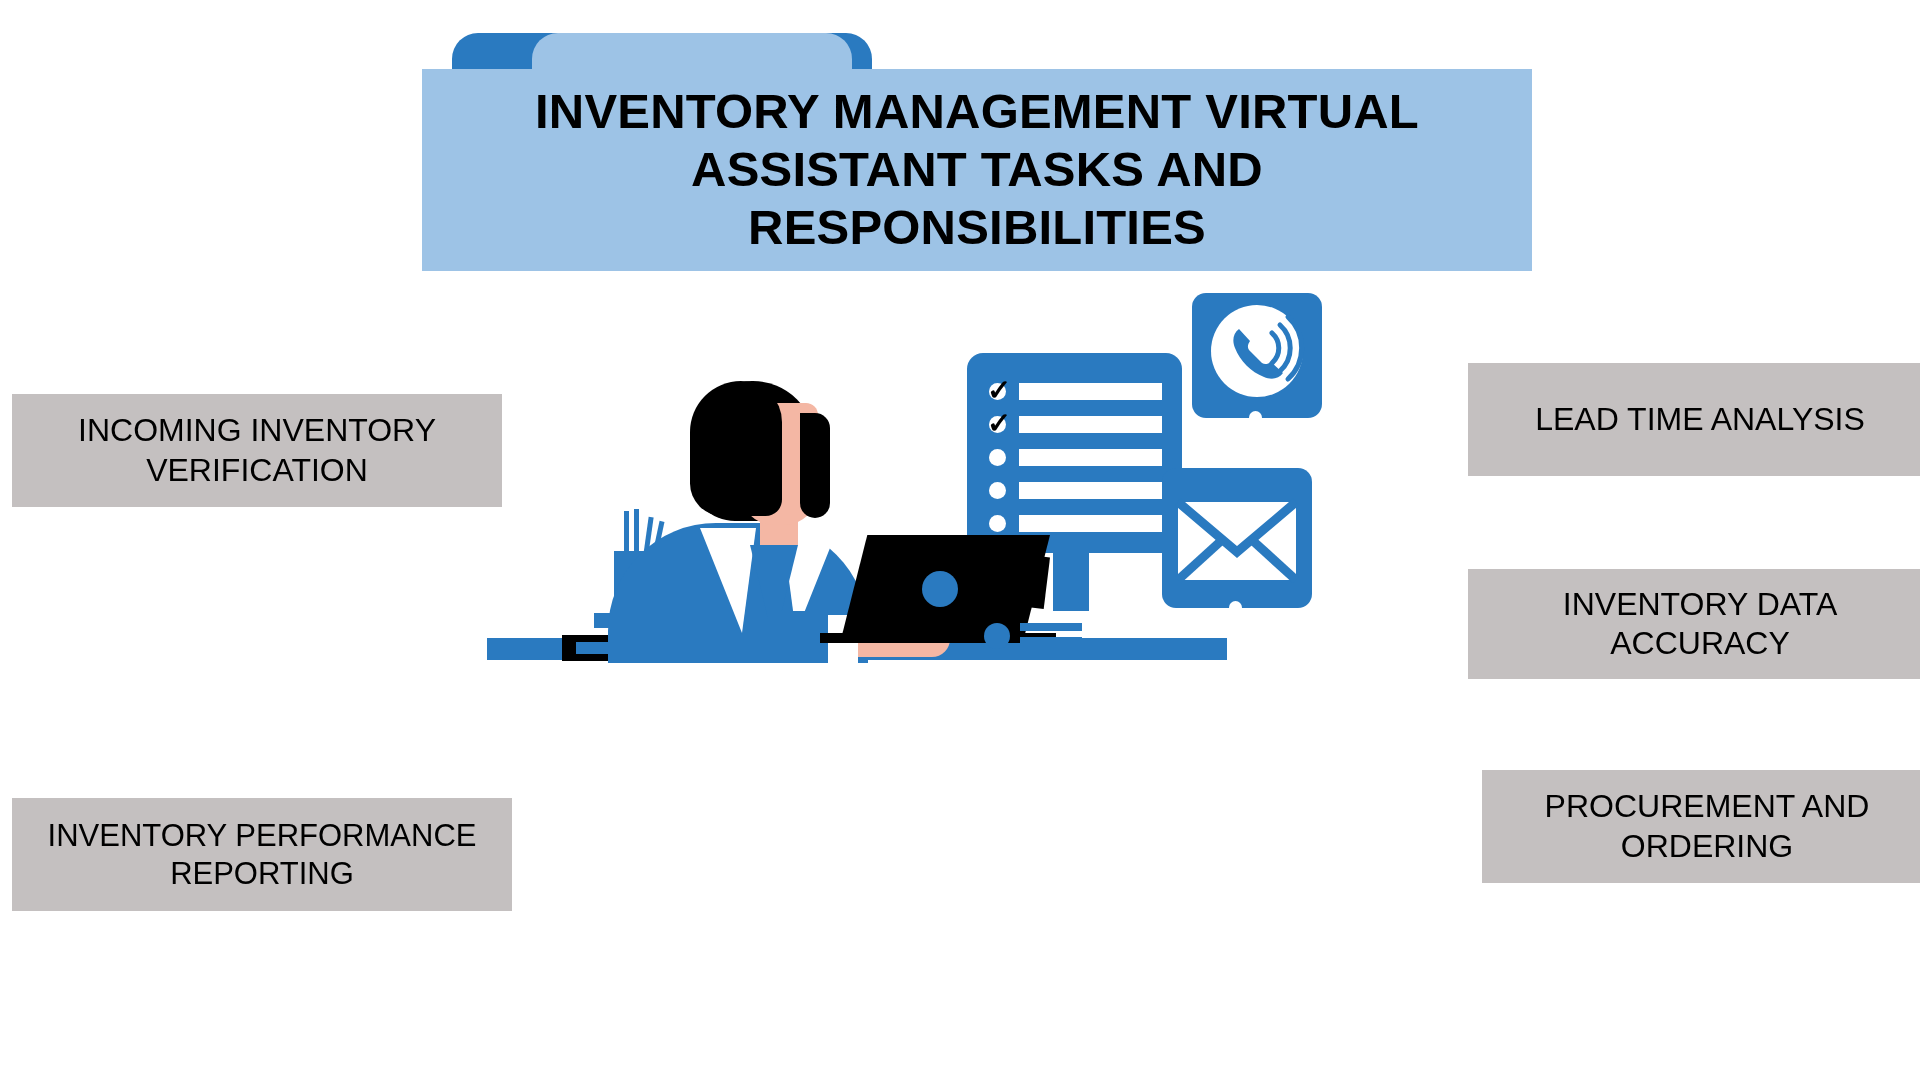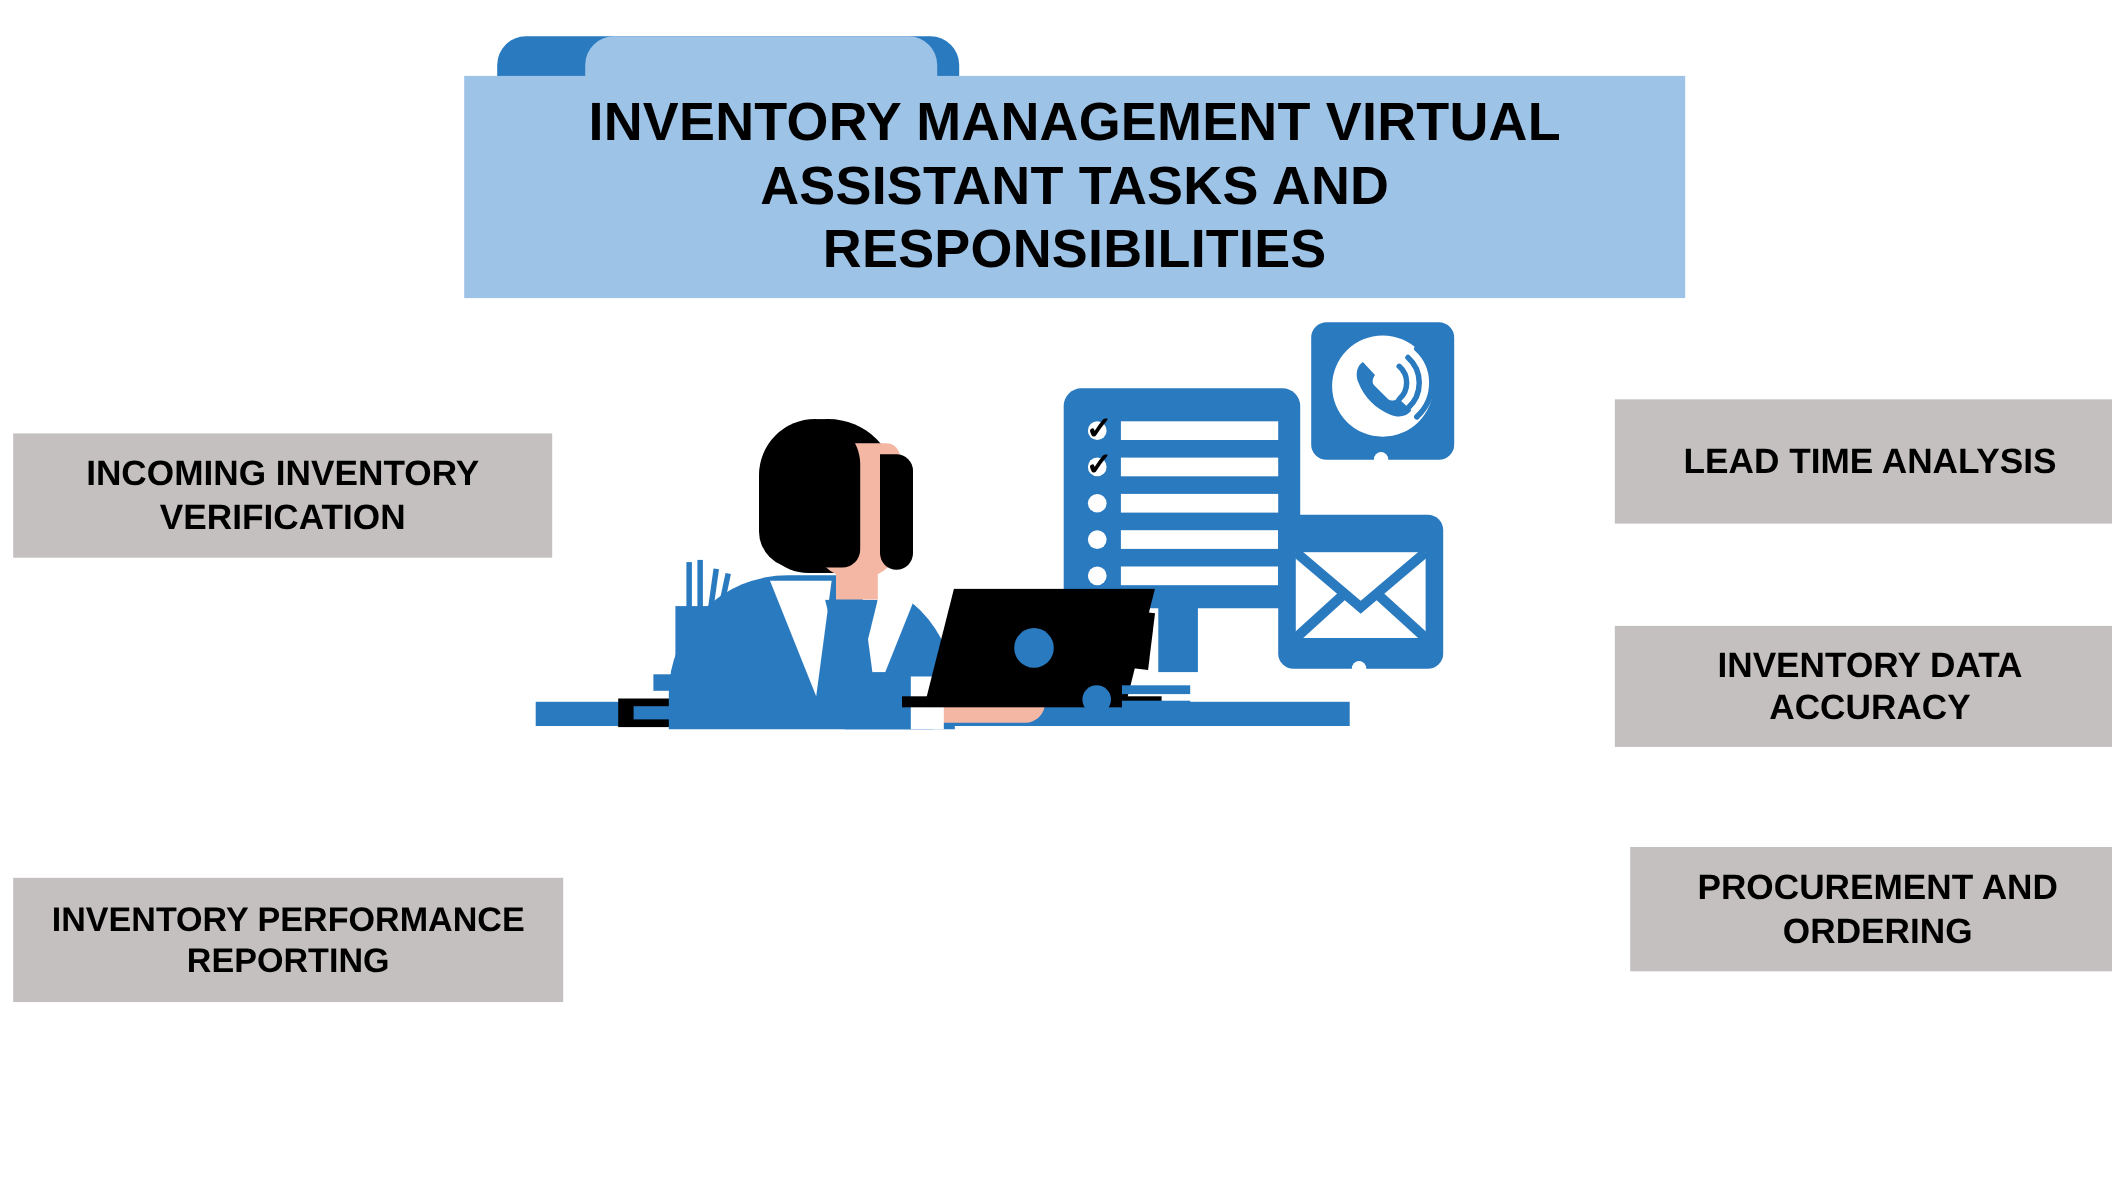--- a/index.html
+++ b/index.html
@@ -34,21 +34,21 @@
     line-height:1.18;letter-spacing:0.2px;
     padding:0 38px;box-sizing:border-box;
   }
 
   
   .chip{
     position:absolute;
     background:#c4c0c0;
     display:flex;align-items:center;justify-content:center;
     text-align:center;
-    color:#000000;font-weight:bold;
+    color:#000000;font-weight:normal;
     line-height:1.22;
     box-sizing:border-box;
   }
   .chip.left{left:0;}
   .chip-l1{top:381px;width:490px;height:113px;font-size:32px;padding:0 18px;}
   .chip-l2{top:580px;width:490px;height:118px;font-size:32px;padding:0 18px;}
   .chip-l3{top:785px;width:500px;height:113px;font-size:31px;padding:16px 14px;}
   .chip-r1{left:1456px;top:350px;width:464px;height:113px;font-size:32px;padding:0 18px;}
   .chip-r2{left:1456px;top:556px;width:464px;height:110px;font-size:32px;padding:0 18px;}
   .chip-r3{left:1470px;top:757px;width:450px;height:113px;font-size:32px;padding:16px 18px;}

